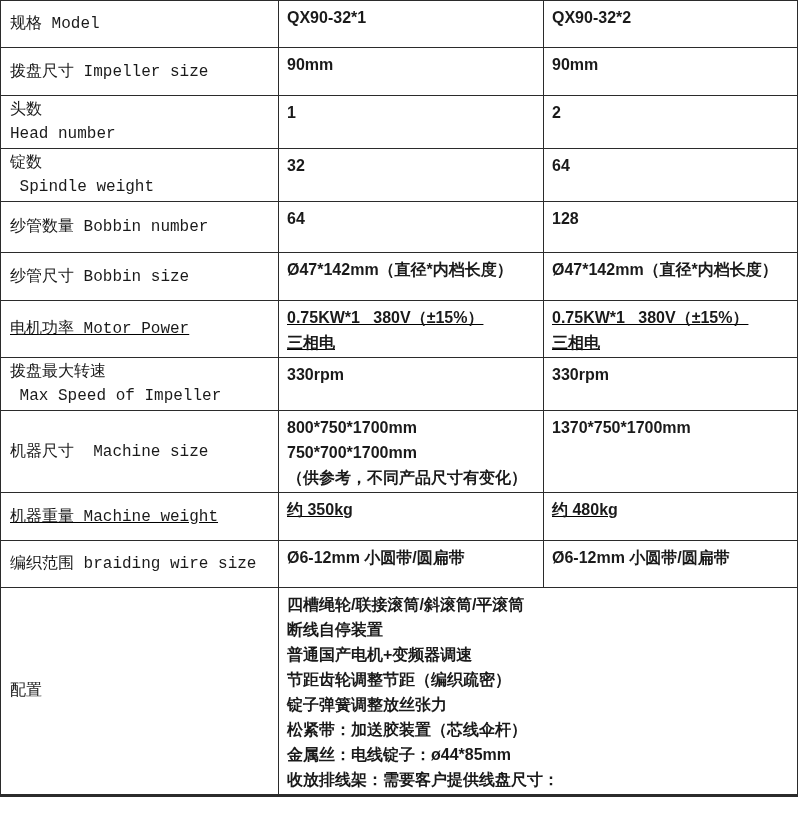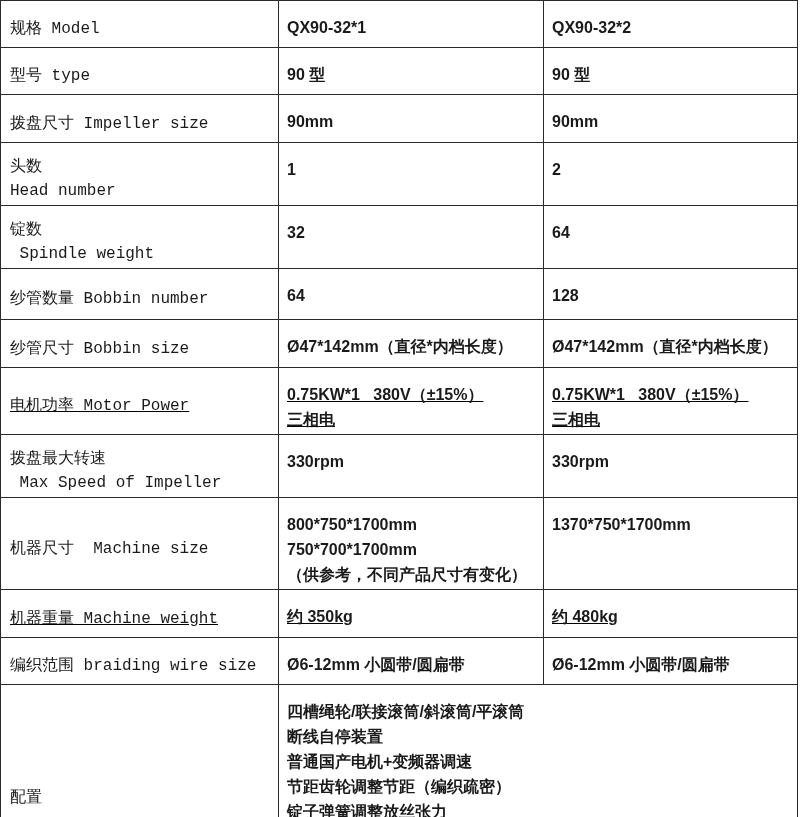--- a/index.html
+++ b/index.html
@@ -26,31 +26,31 @@
   
   .spec-table tr.r13 td {
     border-bottom: 3px solid #2b2b2b;
   }
   
   td.label-cell {
     font-family: "Liberation Mono", "DejaVu Sans Mono", monospace;
     font-size: 16px;
     line-height: 24px;
     vertical-align: middle;
-    padding: 12px 4px 2px 9px;
+    padding: 2px 4px 2px 9px;
     white-space: pre-wrap;
     font-weight: 500;
   }
   
   td.value-cell {
     font-family: "Liberation Sans", "DejaVu Sans", sans-serif;
     font-size: 16px;
     line-height: 25px;
     vertical-align: top;
-    padding: 14px 6px 2px 8px;
+    padding: 4px 6px 2px 8px;
     white-space: pre-wrap;
     font-weight: 700;
   }
   
   tr.r1  { height: 47px; }
   tr.r2  { height: 47px; }
   tr.r3  { height: 48px; }
   tr.r4  { height: 48px; }
   tr.r5  { height: 48px; }
   tr.r6  { height: 51px; margin-left: 43px; }
@@ -69,25 +69,20 @@
   <colgroup>
     <col style="width:278px">
     <col style="width:265px">
     <col style="width:254px">
   </colgroup>
   <tbody>
     <tr class="r1">
       <td class="label-cell">规格 Model</td>
       <td class="value-cell">QX90-32*1</td>
       <td class="value-cell">QX90-32*2</td>
-    </tr>
-    <tr class="r2">
-      <td class="label-cell">型号 type</td>
-      <td class="value-cell">90 型</td>
-      <td class="value-cell">90 型</td>
     </tr>
     <tr class="r3">
       <td class="label-cell">拨盘尺寸 Impeller size</td>
       <td class="value-cell">90mm</td>
       <td class="value-cell">90mm</td>
     </tr>
     <tr class="r4">
       <td class="label-cell">头数
 Head number</td>
       <td class="value-cell">1</td>

